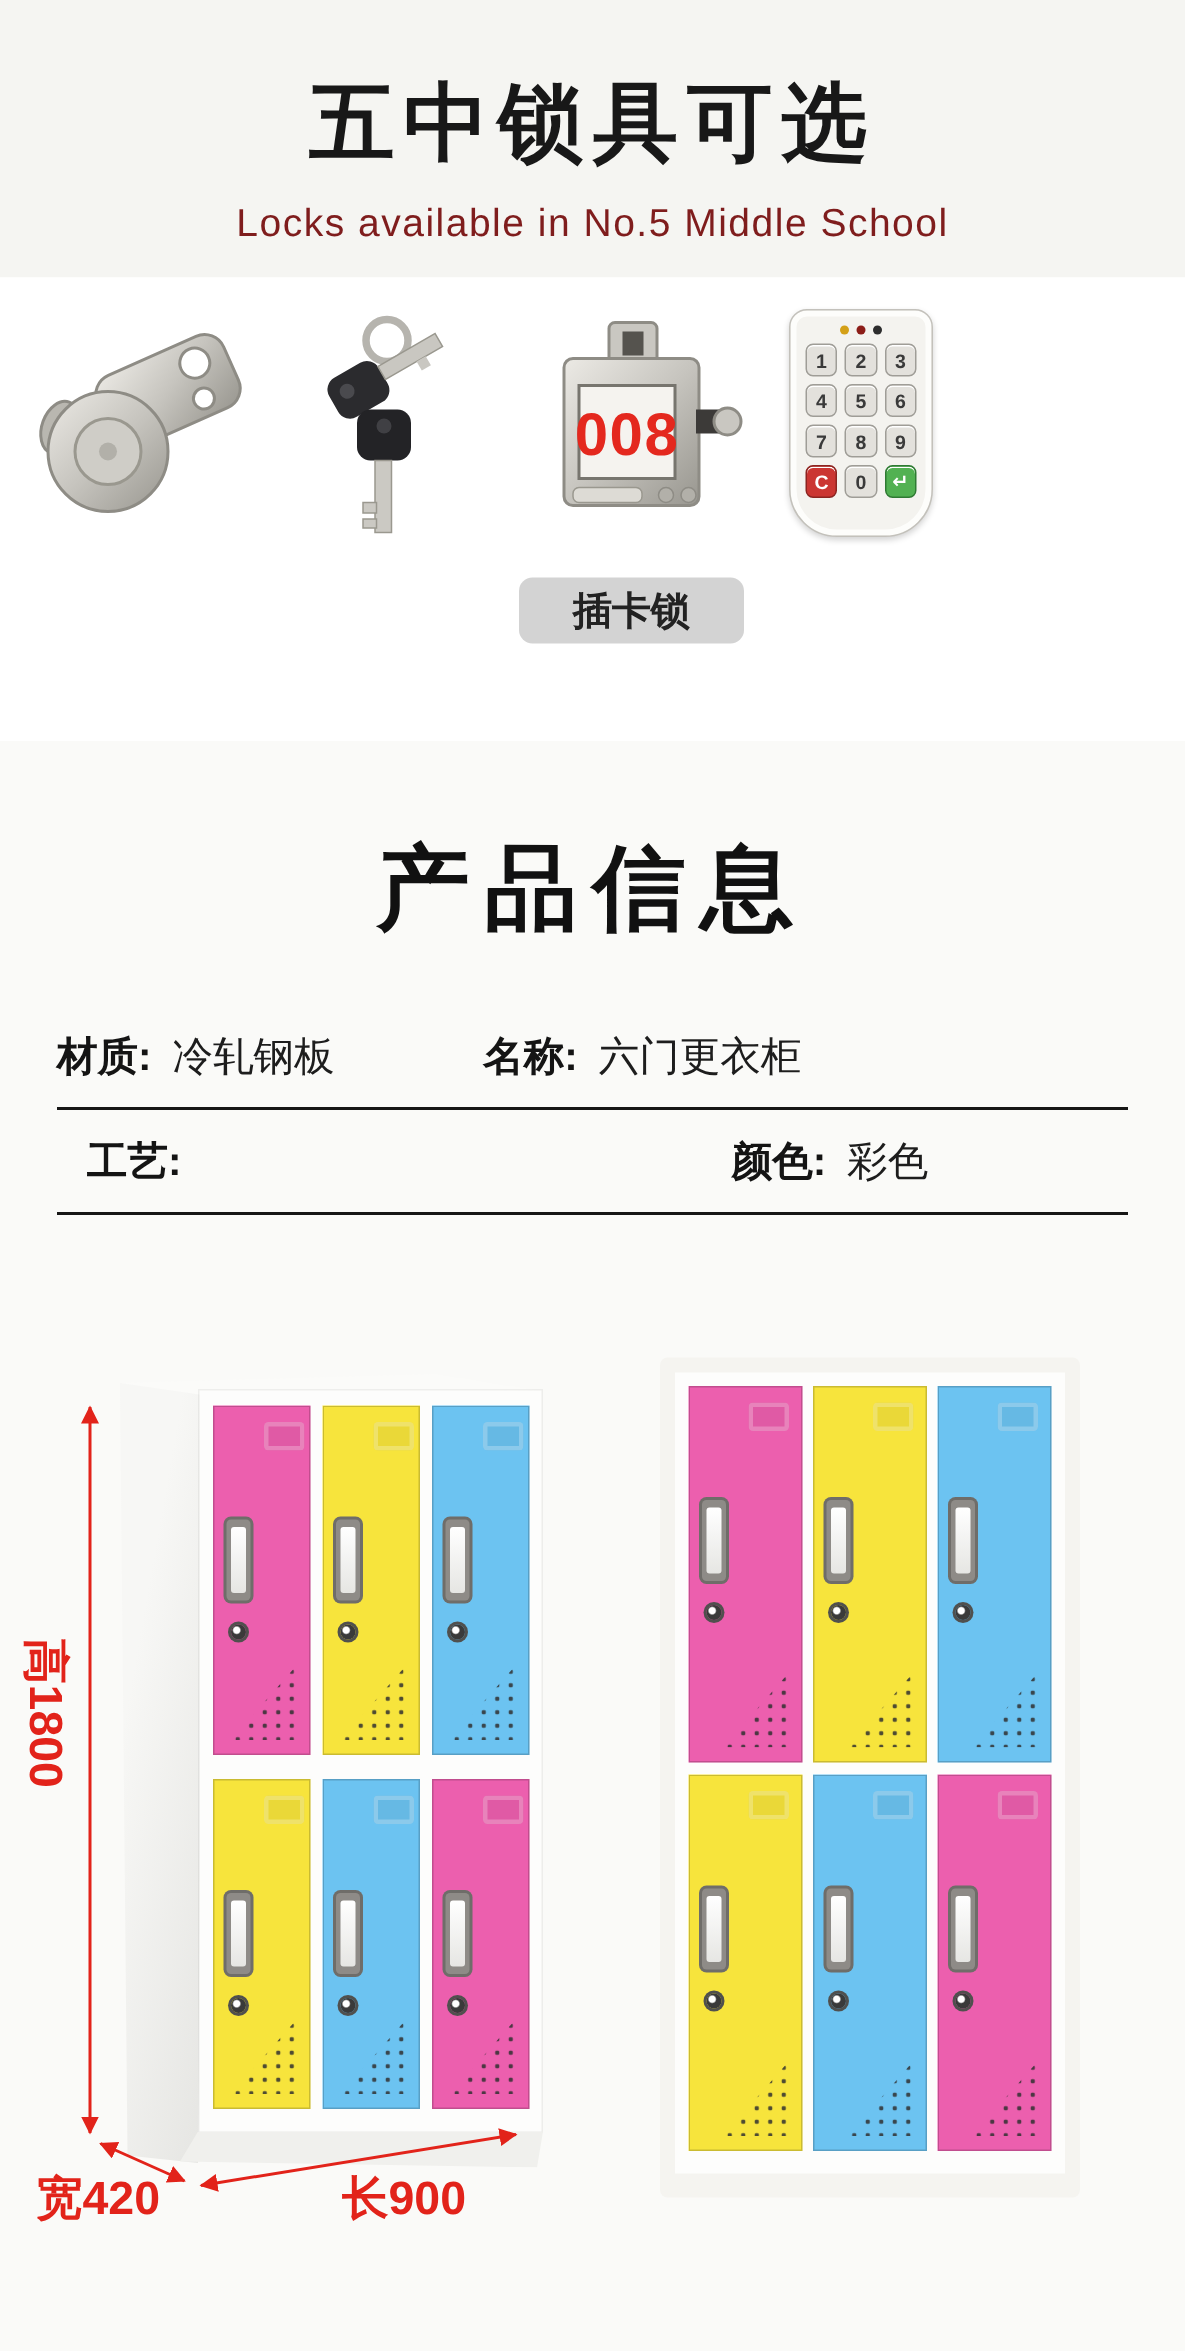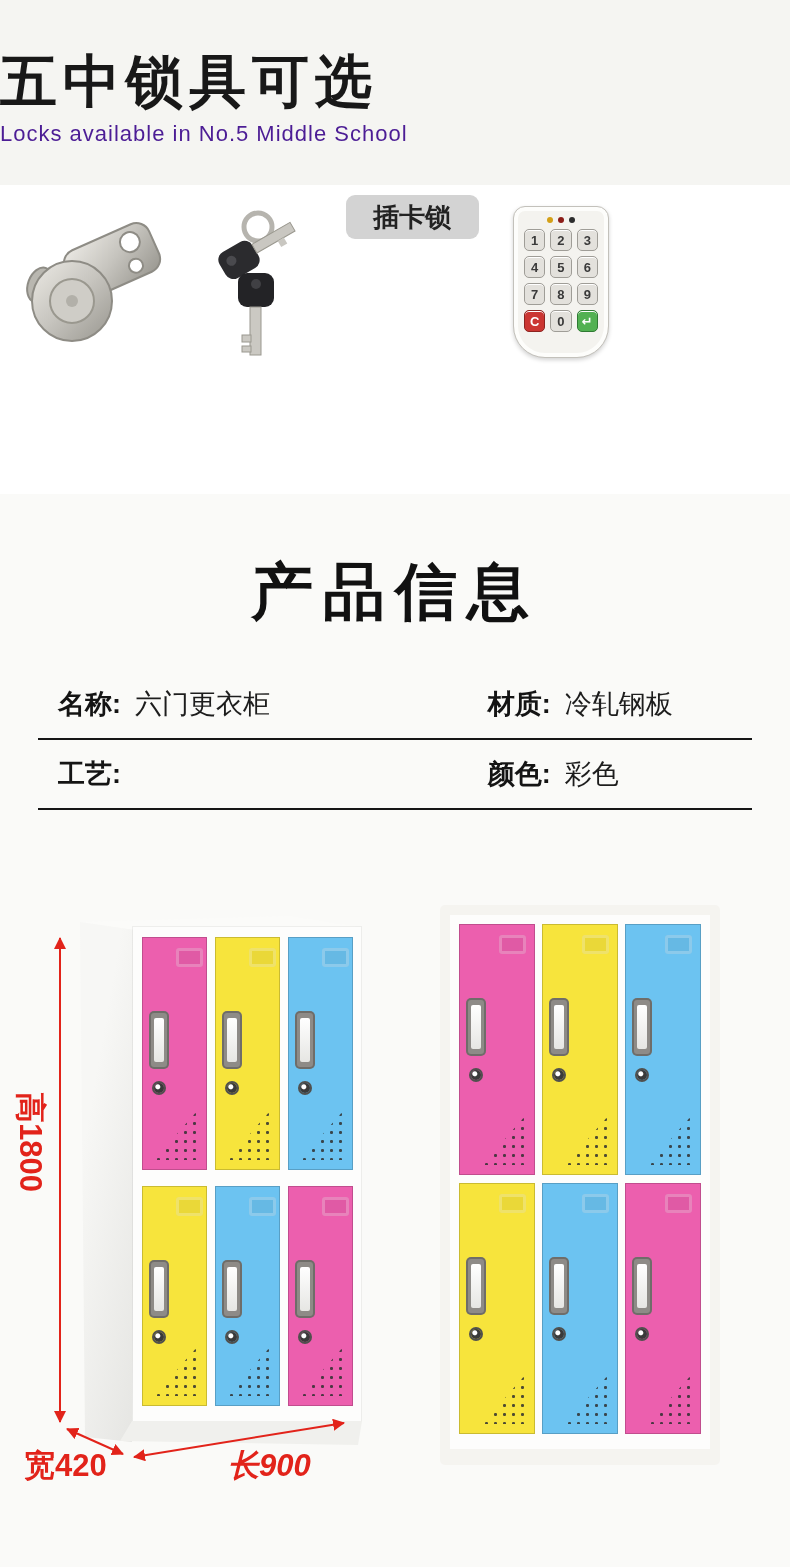--- a/index.html
+++ b/index.html
@@ -2,23 +2,23 @@
 <html style="--pink: #ec5fae; --yellow: #f7e43c; --blue: #6cc3f1; --dimension-red: #e2231a; --display-red: #e4281e; --label-chip-bg: #d3d3d3; --header-bg: #f5f5f2; --section-bg: #fafaf8; --keypad-clear: #cb3632; --keypad-enter: #52b152;"><head>
 <meta charset="utf-8">
 <style>
   * { margin:0; padding:0; box-sizing:border-box; }
   html,body { width:790px; height:1567px; }
   body {
     position:relative; overflow:hidden; background:#fff;
     font-family:"Liberation Sans","DejaVu Sans",sans-serif; color:#141414;
   }
   
-  .sec-header { position:absolute; left:0; top:0; width:790px; height:185px; background:var(--header-bg); text-align:left; }
+  .sec-header { position:absolute; left:0; top:0; width:790px; height:185px; background:var(--header-bg); text-align:center; }
   .main-title { padding-top:44px; font-size:57px; font-weight:800; letter-spacing:6px; color:#181818; }
-  .sub-title  { font-size:22px; color:#4c1d95; letter-spacing:1px; }
+  .sub-title  { margin-top:12px; font-size:26px; color:#7f1d1d; letter-spacing:1px; }
 
   .sec-locks { position:absolute; left:0; top:185px; width:790px; height:285px; background:#fff; }
   .locks-grid { display:grid; grid-template-columns:repeat(5,1fr); gap:16px; padding:2px 14px 0 14px; }
   .tile { display:flex; flex-direction:column; }
   .photo { height:190px; background:#fff; display:flex; align-items:center; justify-content:center; overflow:hidden; position:relative; }
   .chip { margin-top:8px; height:44px; border-radius:9px; background:var(--label-chip-bg);
           display:flex; align-items:center; justify-content:center;
           font-size:26px; font-weight:600; color:#222; }
 
   .sec-info { position:absolute; left:0; top:494px; width:790px; height:1097px; background:var(--section-bg); }
@@ -63,21 +63,21 @@
     background-image:radial-gradient(#303030 1.3px, transparent 1.7px); background-size:9px 9px;
     clip-path:polygon(100% 0,100% 100%,0 100%); opacity:.85; }
 
   
   .dims { position:absolute; left:0; top:0; width:400px; height:620px; }
   .dim-line { stroke:var(--dimension-red); stroke-width:2; }
   .dim-arrow { fill:var(--dimension-red); }
   .dim-text { position:absolute; color:var(--dimension-red); font-weight:700; font-size:31px; white-space:nowrap; }
   .dim-h { left:30px; top:237px; transform:translate(-50%,-50%) rotate(90deg); }
   .dim-w { left:24px; top:540px; }
-  .dim-l { left:228px; top:540px;font-style:italic; }
+  .dim-l { left:228px; top:540px; }
 
   
   svg text.num-display { fill:var(--display-red); font-weight:bold; letter-spacing:1px; }
 
   .keypad { width:96px; height:152px; background:#f4f3ef; border:1px solid #c3c1bb;
     border-radius:12px 12px 32px 32px; box-shadow:0 2px 4px rgba(0,0,0,0.18), inset 0 0 0 4px #fdfdfb;
     padding:10px 10px 0 10px; }
   .leds { display:flex; gap:5px; justify-content:center; margin-bottom:6px; }
   .led { width:6px; height:6px; border-radius:50%; display:block; }
   .led.a { background:#d4a017; } .led.b { background:#8c1d18; } .led.c { background:#2d2d2d; }
@@ -154,20 +154,34 @@
           <rect x="58" y="86" width="36" height="34" rx="9" fill="#232326"></rect>
           <circle cx="76" cy="97" r="5" fill="#404044"></circle>
           <rect x="70" y="120" width="11" height="48" fill="#cbc9c3" stroke="#9a988f"></rect>
           <rect x="62" y="148" width="9" height="7" fill="#cbc9c3" stroke="#9a988f"></rect>
           <rect x="62" y="159" width="9" height="6" fill="#cbc9c3" stroke="#9a988f"></rect>
         </svg>
       </div>
     </div>
 
     <div class="tile">
+      <div class="photo">
+        <svg viewBox="0 0 150 190" width="150" height="190">
+          <rect x="60" y="28" width="32" height="28" rx="4" fill="#c9c7c1" stroke="#8e8c85" stroke-width="2"></rect>
+          <rect x="69" y="34" width="14" height="16" fill="#55534e"></rect>
+          <rect x="30" y="52" width="90" height="98" rx="6" fill="url(#met)" stroke="#8e8c85" stroke-width="2"></rect>
+          <rect x="40" y="70" width="64" height="62" fill="#f5f3ef" stroke="#77756e" stroke-width="2"></rect>
+          <text class="num-display" x="72" y="116" font-size="40" text-anchor="middle">008</text>
+          <rect x="118" y="86" width="18" height="16" fill="#3c3a38"></rect>
+          <circle cx="139" cy="94" r="9" fill="#c9c7c1" stroke="#8e8c85" stroke-width="2"></circle>
+          <rect x="36" y="138" width="46" height="10" rx="4" fill="#dddbd5" stroke="#9a988f"></rect>
+          <circle cx="98" cy="143" r="5" fill="#b2b0a9" stroke="#8e8c85"></circle>
+          <circle cx="113" cy="143" r="5" fill="#b2b0a9" stroke="#8e8c85"></circle>
+        </svg>
+      </div>
       <div class="chip">插卡锁</div>
     </div>
 
     <div class="tile">
       <div class="photo">
         <div class="keypad">
           <div class="leds">
             <i class="led a"></i>
             <i class="led b"></i>
             <i class="led c"></i>
@@ -191,27 +205,27 @@
     </div>
 
 
   </div>
 </div>
 
 <div class="sec-info">
   <div class="info-title">产品信息</div>
   <div class="spec-table">
     <div class="spec-row">
+      <div class="spec-cell c1">
+        <span class="spec-label">材质:</span>
+        <span class="spec-value">冷轧钢板</span>
+      </div>
       <div class="spec-cell c0">
         <span class="spec-label">名称:</span>
         <span class="spec-value">六门更衣柜</span>
-      </div>
-      <div class="spec-cell c1">
-        <span class="spec-label">材质:</span>
-        <span class="spec-value">冷轧钢板</span>
       </div>
     </div>
     <div class="spec-row">
       <div class="spec-cell c0">
         <span class="spec-label">工艺:</span>
       </div>
       <div class="spec-cell c1">
         <span class="spec-label">颜色:</span>
         <span class="spec-value">彩色</span>
       </div>

